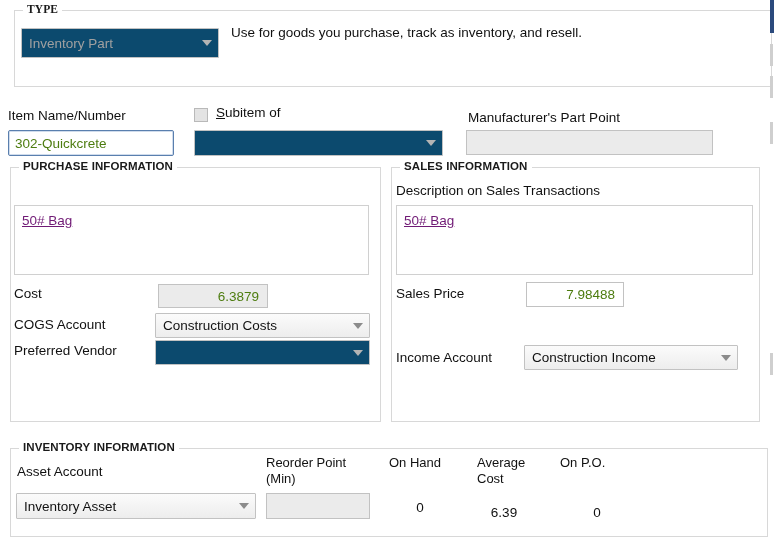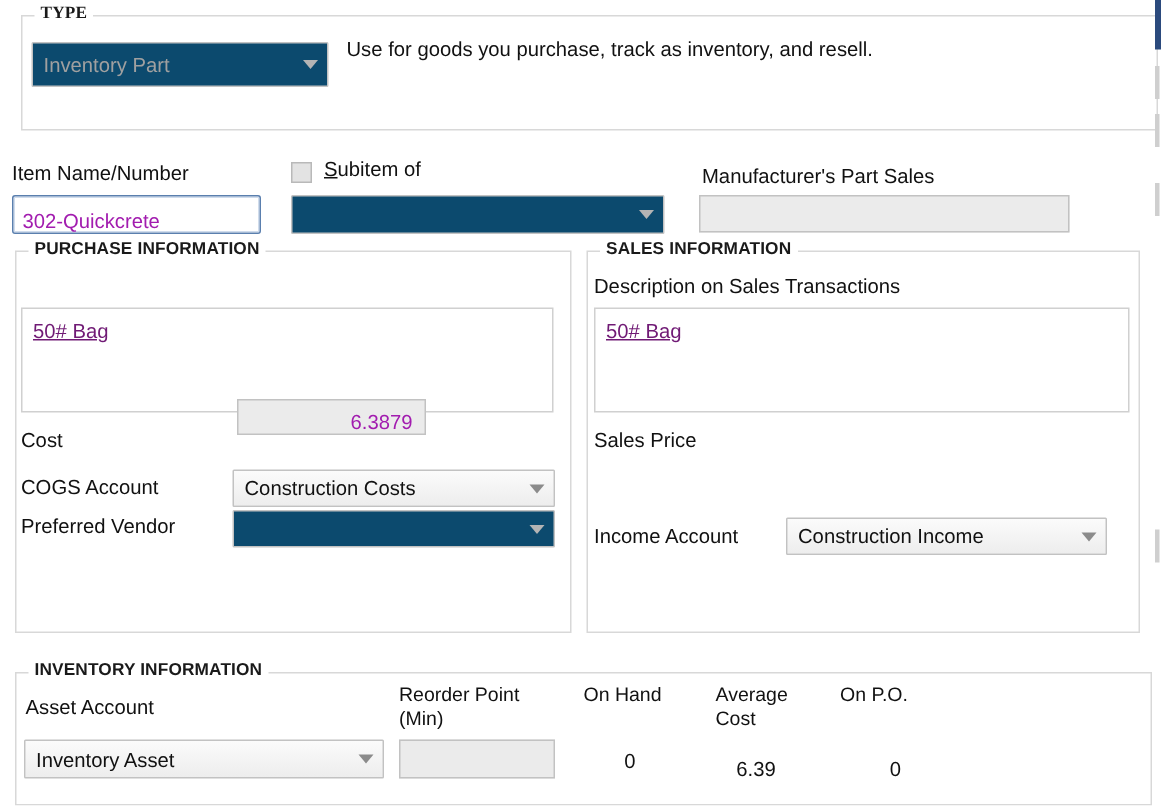--- a/index.html
+++ b/index.html
@@ -27,22 +27,22 @@
   .lbl { position: absolute; font-size: 13.5px; color: #111; white-space: nowrap; }
   .lbl-sm { font-size: 13px; text-align: right; }
 
   
   .field {
     position: absolute;
     border: 1px solid #c2c2c2;
     background: #ebebeb;
     font-family: "Liberation Sans", sans-serif;
     font-size: 13.5px;
-    color: #a21caf;
-    display: flex; align-items: flex-end;
+    color: #4d7c0f;
+    display: flex; align-items: center;
     padding: 0 6px;
   }
   .field.white { background: #ffffff; }
   .field.focused {
     background: #ffffff;
     border: 1px solid #5a7fae;
     box-shadow: 0 0 0 1px rgba(120,155,200,.35) inset;
     border-radius: 2px;
   }
   .field.num { justify-content: flex-end; padding-right: 8px; }
@@ -138,38 +138,38 @@
     <u>S</u><span>ubitem of</span>
   </div>
 
   <div class="combo muted plain" style="left:194px; top:130px; width:249px; height:26px;">
     <span class="ctext"></span>
     <span class="arrow">
         <i></i>
       </span>
   </div>
 
-  <div class="lbl" style="left:468px; top:110px;">Manufacturer's Part Sales</div>
+  <div class="lbl" style="left:468px; top:110px;">Manufacturer's Part Point</div>
 
   <div class="field" style="left:466px; top:130px; width:247px; height:25px;">
     <span></span>
   </div>
 
   <div class="groupbox" style="left:10px; top:167px; width:371px; height:255px;">
     <span class="gb-title">PURCHASE INFORMATION</span>
   </div>
 
 
   <div class="textarea" style="left:14px; top:205px; width:355px; height:70px;">
     <span>50# Bag</span>
   </div>
 
   <div class="lbl" style="left:14px; top:286px;">Cost</div>
 
-  <div class="field num" style="left:158px; top:266px; width:126px; height:24px;">
+  <div class="field num" style="left:158px; top:284px; width:110px; height:24px;">
     <span>6.3879</span>
   </div>
 
   <div class="lbl" style="left:14px; top:317px;">COGS Account</div>
 
   <div class="combo" style="left:155px; top:313px; width:215px; height:25px;gap:12px;">
     <span class="ctext">Construction Costs</span>
     <span class="arrow">
         <i></i>
       </span>
@@ -189,20 +189,23 @@
   </div>
 
   <div class="lbl" style="left:396px; top:183px;">Description on Sales Transactions</div>
 
   <div class="textarea" style="left:396px; top:205px; width:357px; height:70px;">
     <span>50# Bag</span>
   </div>
 
   <div class="lbl" style="left:396px; top:286px;">Sales Price</div>
 
+  <div class="field white num" style="left:526px; top:282px; width:98px; height:25px;">
+    <span>7.98488</span>
+  </div>
 
   <div class="lbl" style="left:396px; top:350px;">Income Account</div>
 
   <div class="combo" style="left:524px; top:345px; width:214px; height:25px;">
     <span class="ctext">Construction Income</span>
     <span class="arrow">
         <i></i>
       </span>
   </div>
 

